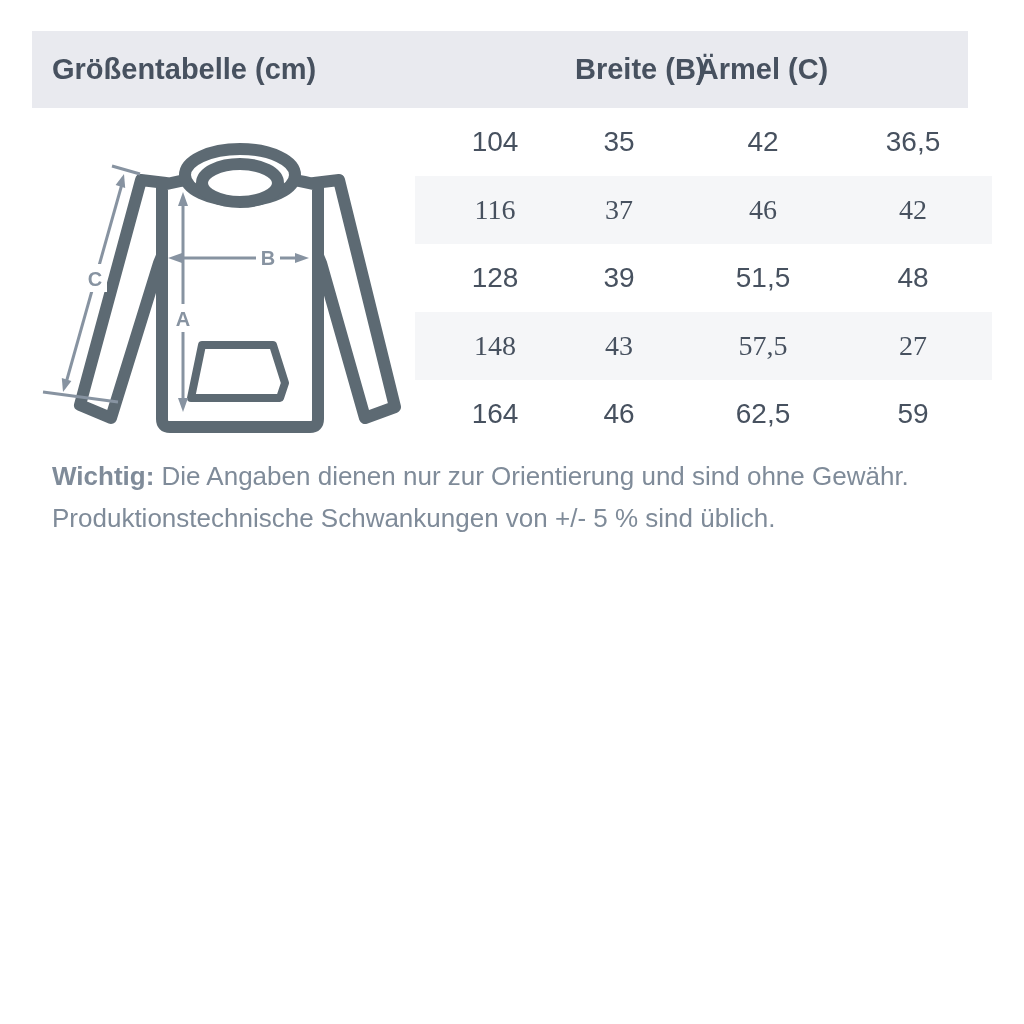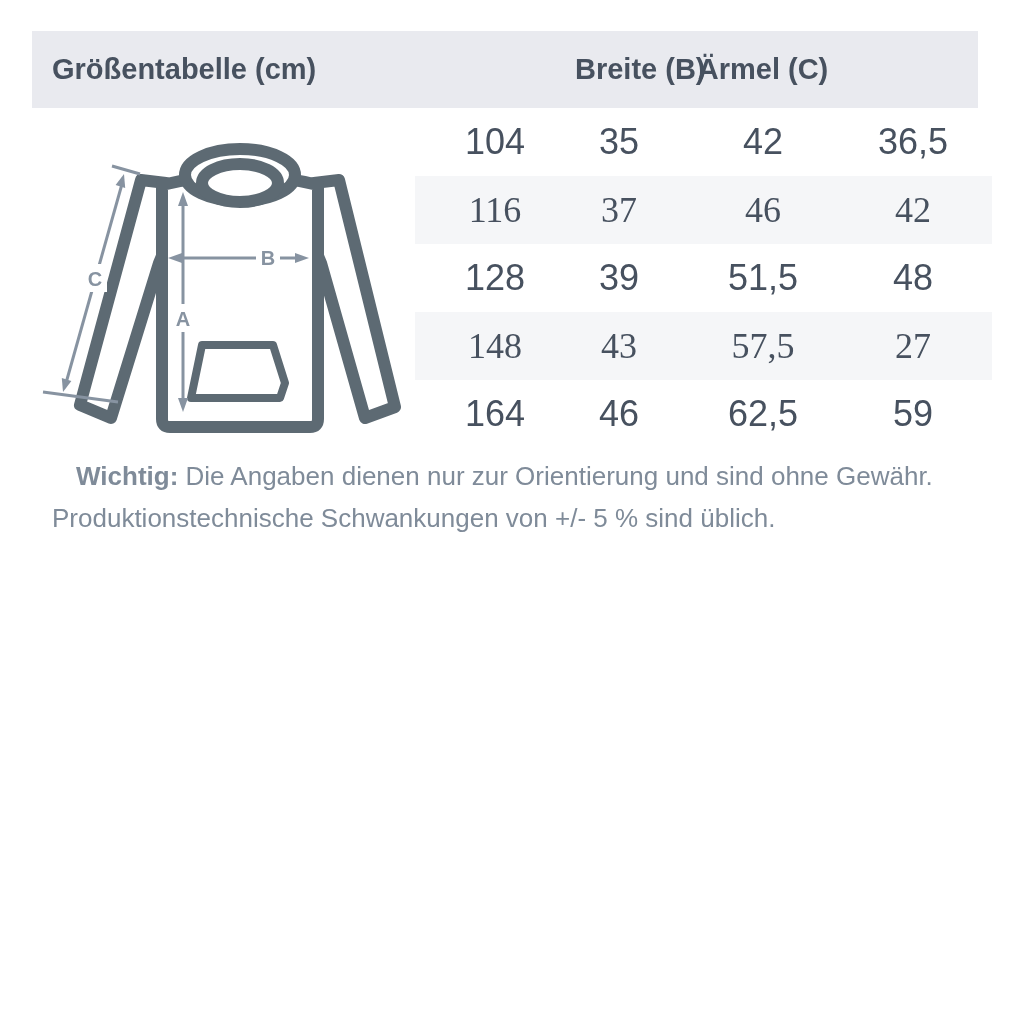--- a/index.html
+++ b/index.html
@@ -6,50 +6,50 @@
   :root{
     --header_bg:#e9eaef; --row_alt_bg:#f5f6f8; --text_dark:#47515f;
     --note_text:#7f8b99; --hoodie_outline:#5d6a73; --arrow:#8793a1; --page_bg:#ffffff;
   }
   html,body{margin:0;padding:0;}
   body{width:1024px;height:1024px;background:var(--page_bg);
        font-family:"Liberation Sans", sans-serif;}
   .sheet{position:relative;width:1024px;height:1024px;background:var(--page_bg);overflow:hidden;}
 
   
-  .hdr{position:absolute;left:32px;top:31px;width:936px;height:77px;background:var(--header_bg);padding-left:10px;}
+  .hdr{position:absolute;left:32px;top:31px;width:936px;height:77px;background:var(--header_bg);}
   .hdr-title{position:absolute;left:20px;top:0;height:100%;display:flex;align-items:center;
              font-size:29px;font-weight:bold;color:var(--text_dark);}
   .hdr-cols{position:absolute;left:543px;top:0;height:100%;width:388px;
             display:grid;grid-template-columns:88px 200px 100px;align-items:center;}
   .hcell{text-align:center;white-space:nowrap;font-size:29px;font-weight:bold;color:var(--text_dark);}
 
   
   .rows{position:absolute;left:415px;top:108px;width:577px;}
   .row{display:grid;grid-template-columns:160px 88px 200px 100px;height:68px;
        box-sizing:border-box;padding-right:29px;align-items:center;text-align:center;
-       font-size:36px;color:var(--text_dark);}
+       font-size:28px;color:var(--text_dark);}
   .row.alt{background:var(--row_alt_bg);font-family:Liberation Serif, serif;}
 
   
   .hoodie{position:absolute;left:35px;top:130px;width:370px;height:315px;}
   .g-outline{stroke:var(--hoodie_outline);stroke-width:12;fill:#fff;
              stroke-linejoin:round;stroke-linecap:round;}
   .g-pocket{stroke-width:8;}
   .g-arrow{stroke:var(--arrow);stroke-width:3;fill:none;}
   .g-head{fill:var(--arrow);stroke:none;}
   .g-tick{stroke:var(--arrow);stroke-width:3;}
   .g-mask{fill:#fff;stroke:none;}
   .g-label{fill:var(--arrow);font-family:"Liberation Sans", sans-serif;
            font-size:20px;font-weight:bold;text-anchor:middle;}
 
   
   .note{position:absolute;left:52px;top:455px;width:940px;
         font-size:26px;line-height:42px;color:var(--note_text);}
-  .note .bold{font-weight:bold;margin-left:24px;}
+  .note .bold{font-weight:bold;}
 </style>
 </head>
 <body>
 
 <div class="sheet">
 
   <div class="hdr">
     <div class="hdr-title">Größentabelle (cm)</div>
     <div class="hdr-cols">
       <div class="hcell">Breite (B)</div>

